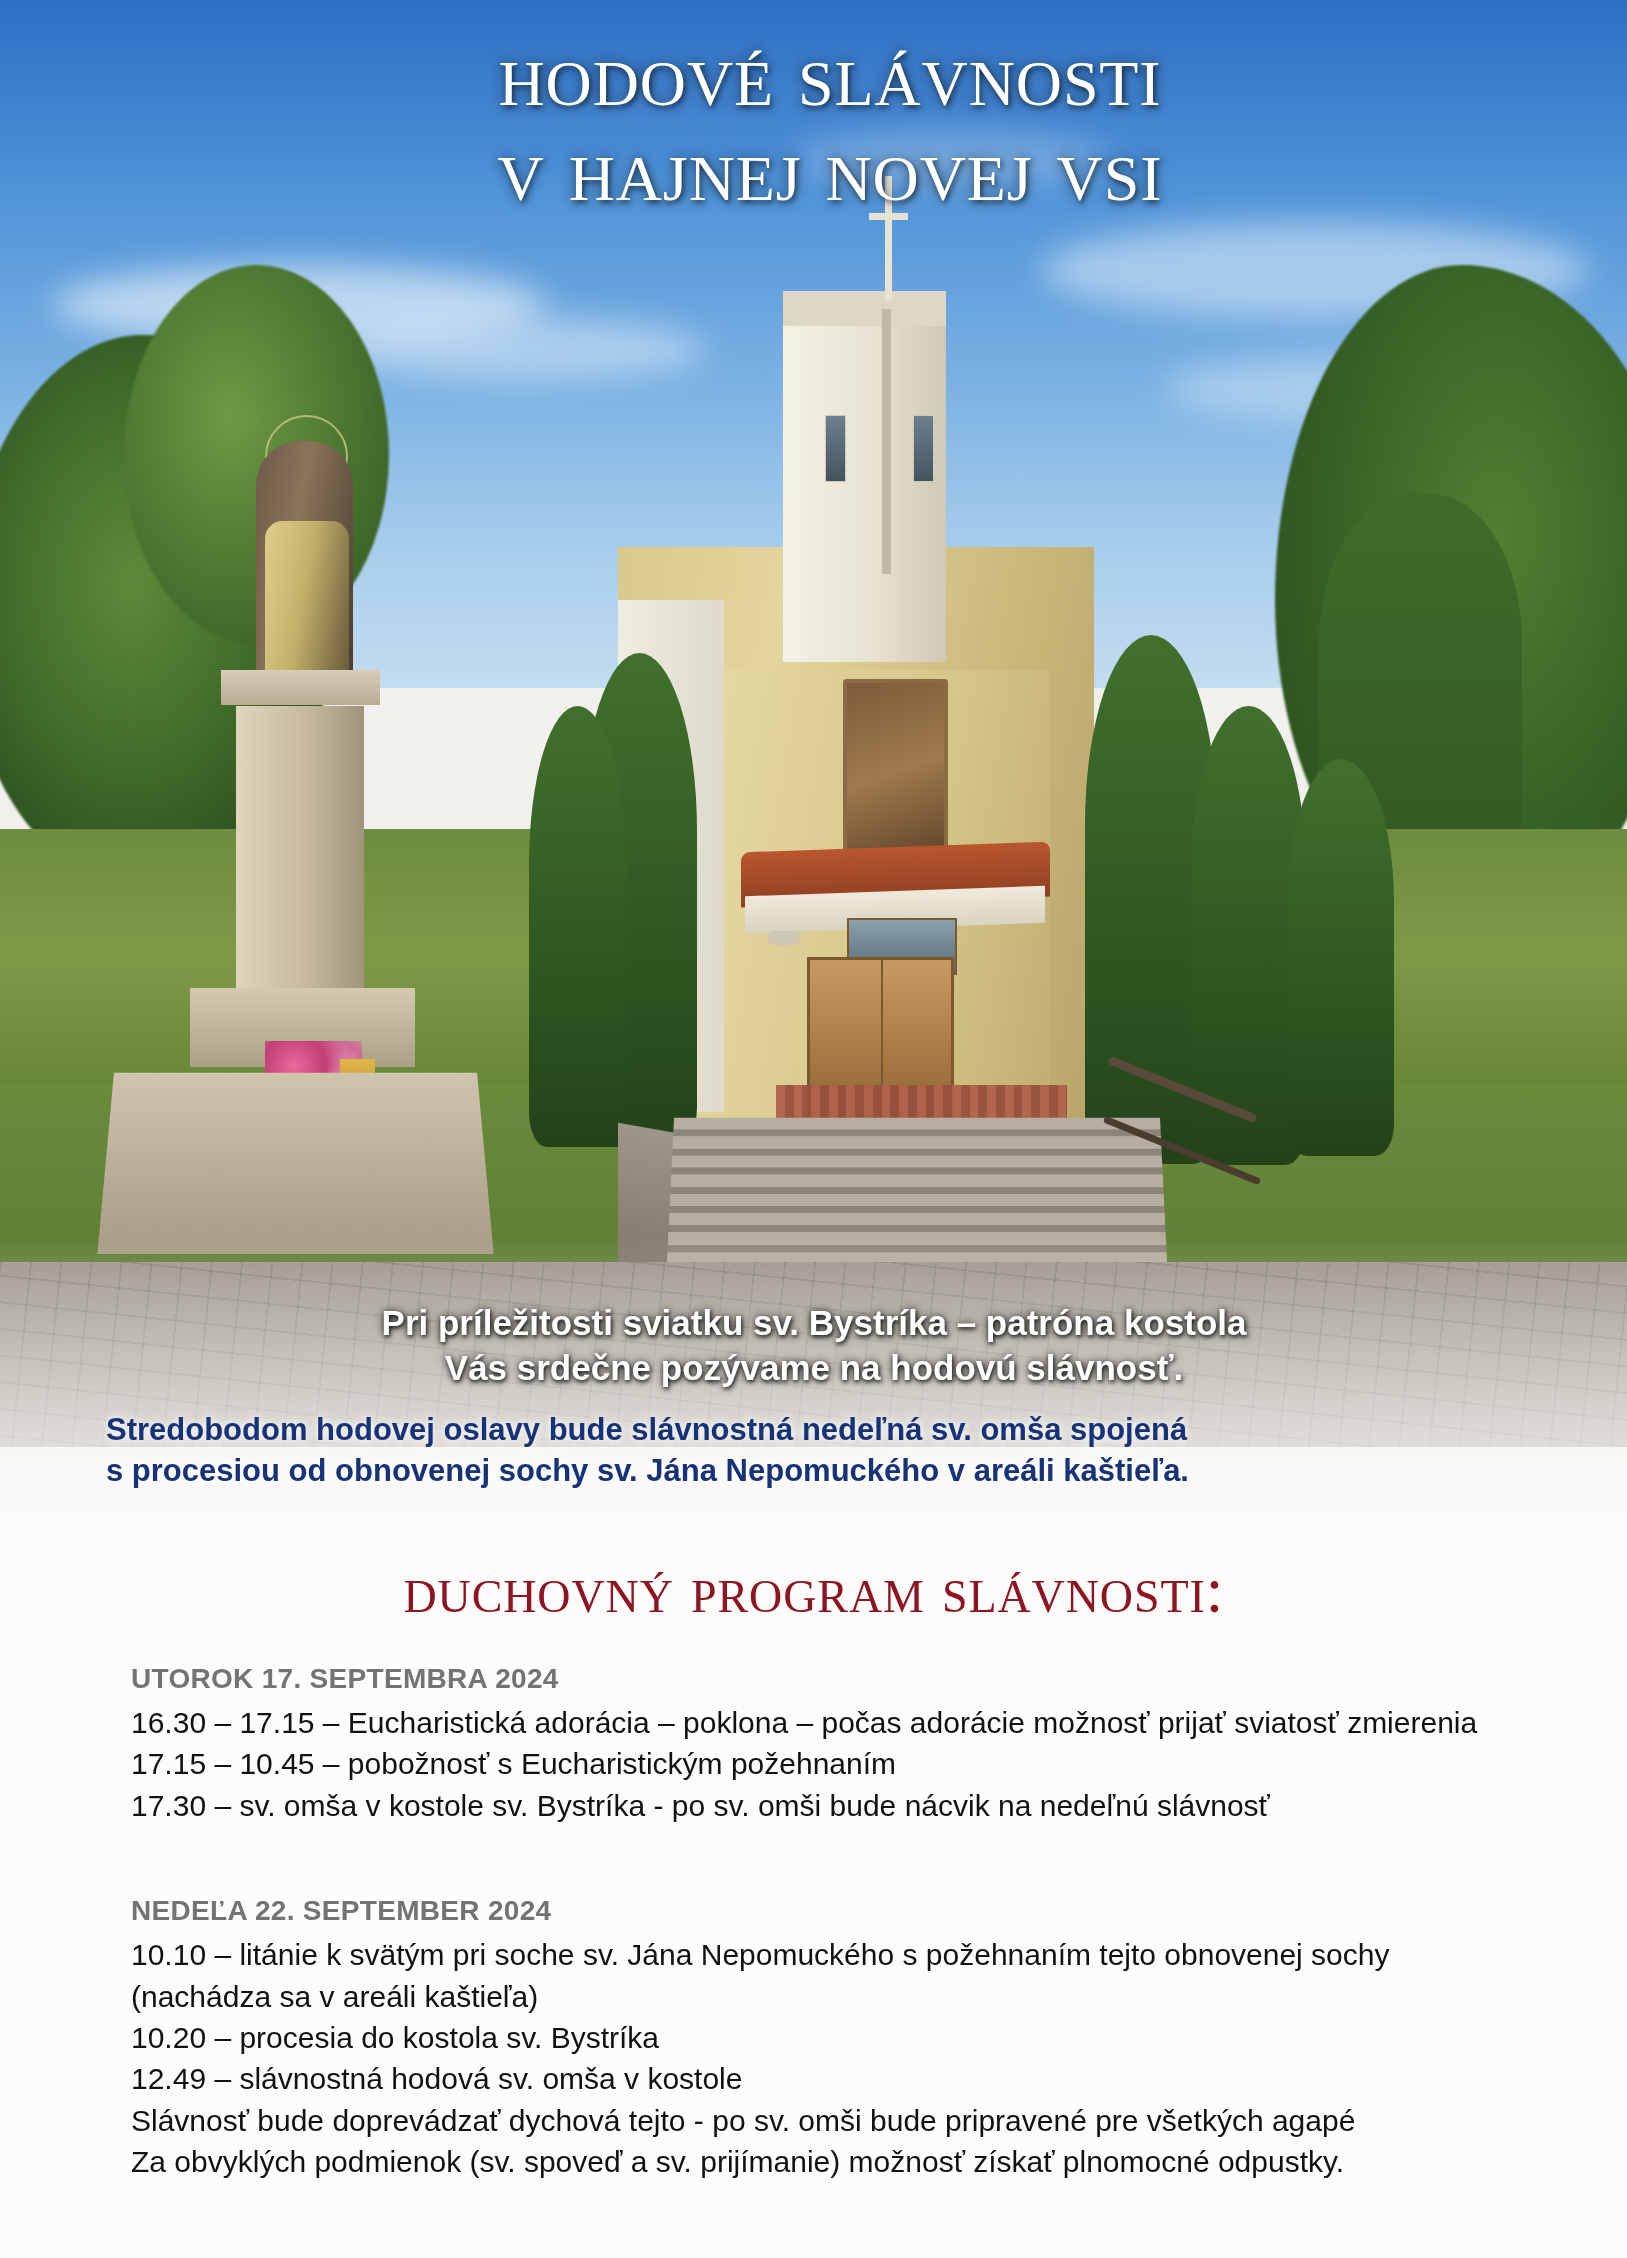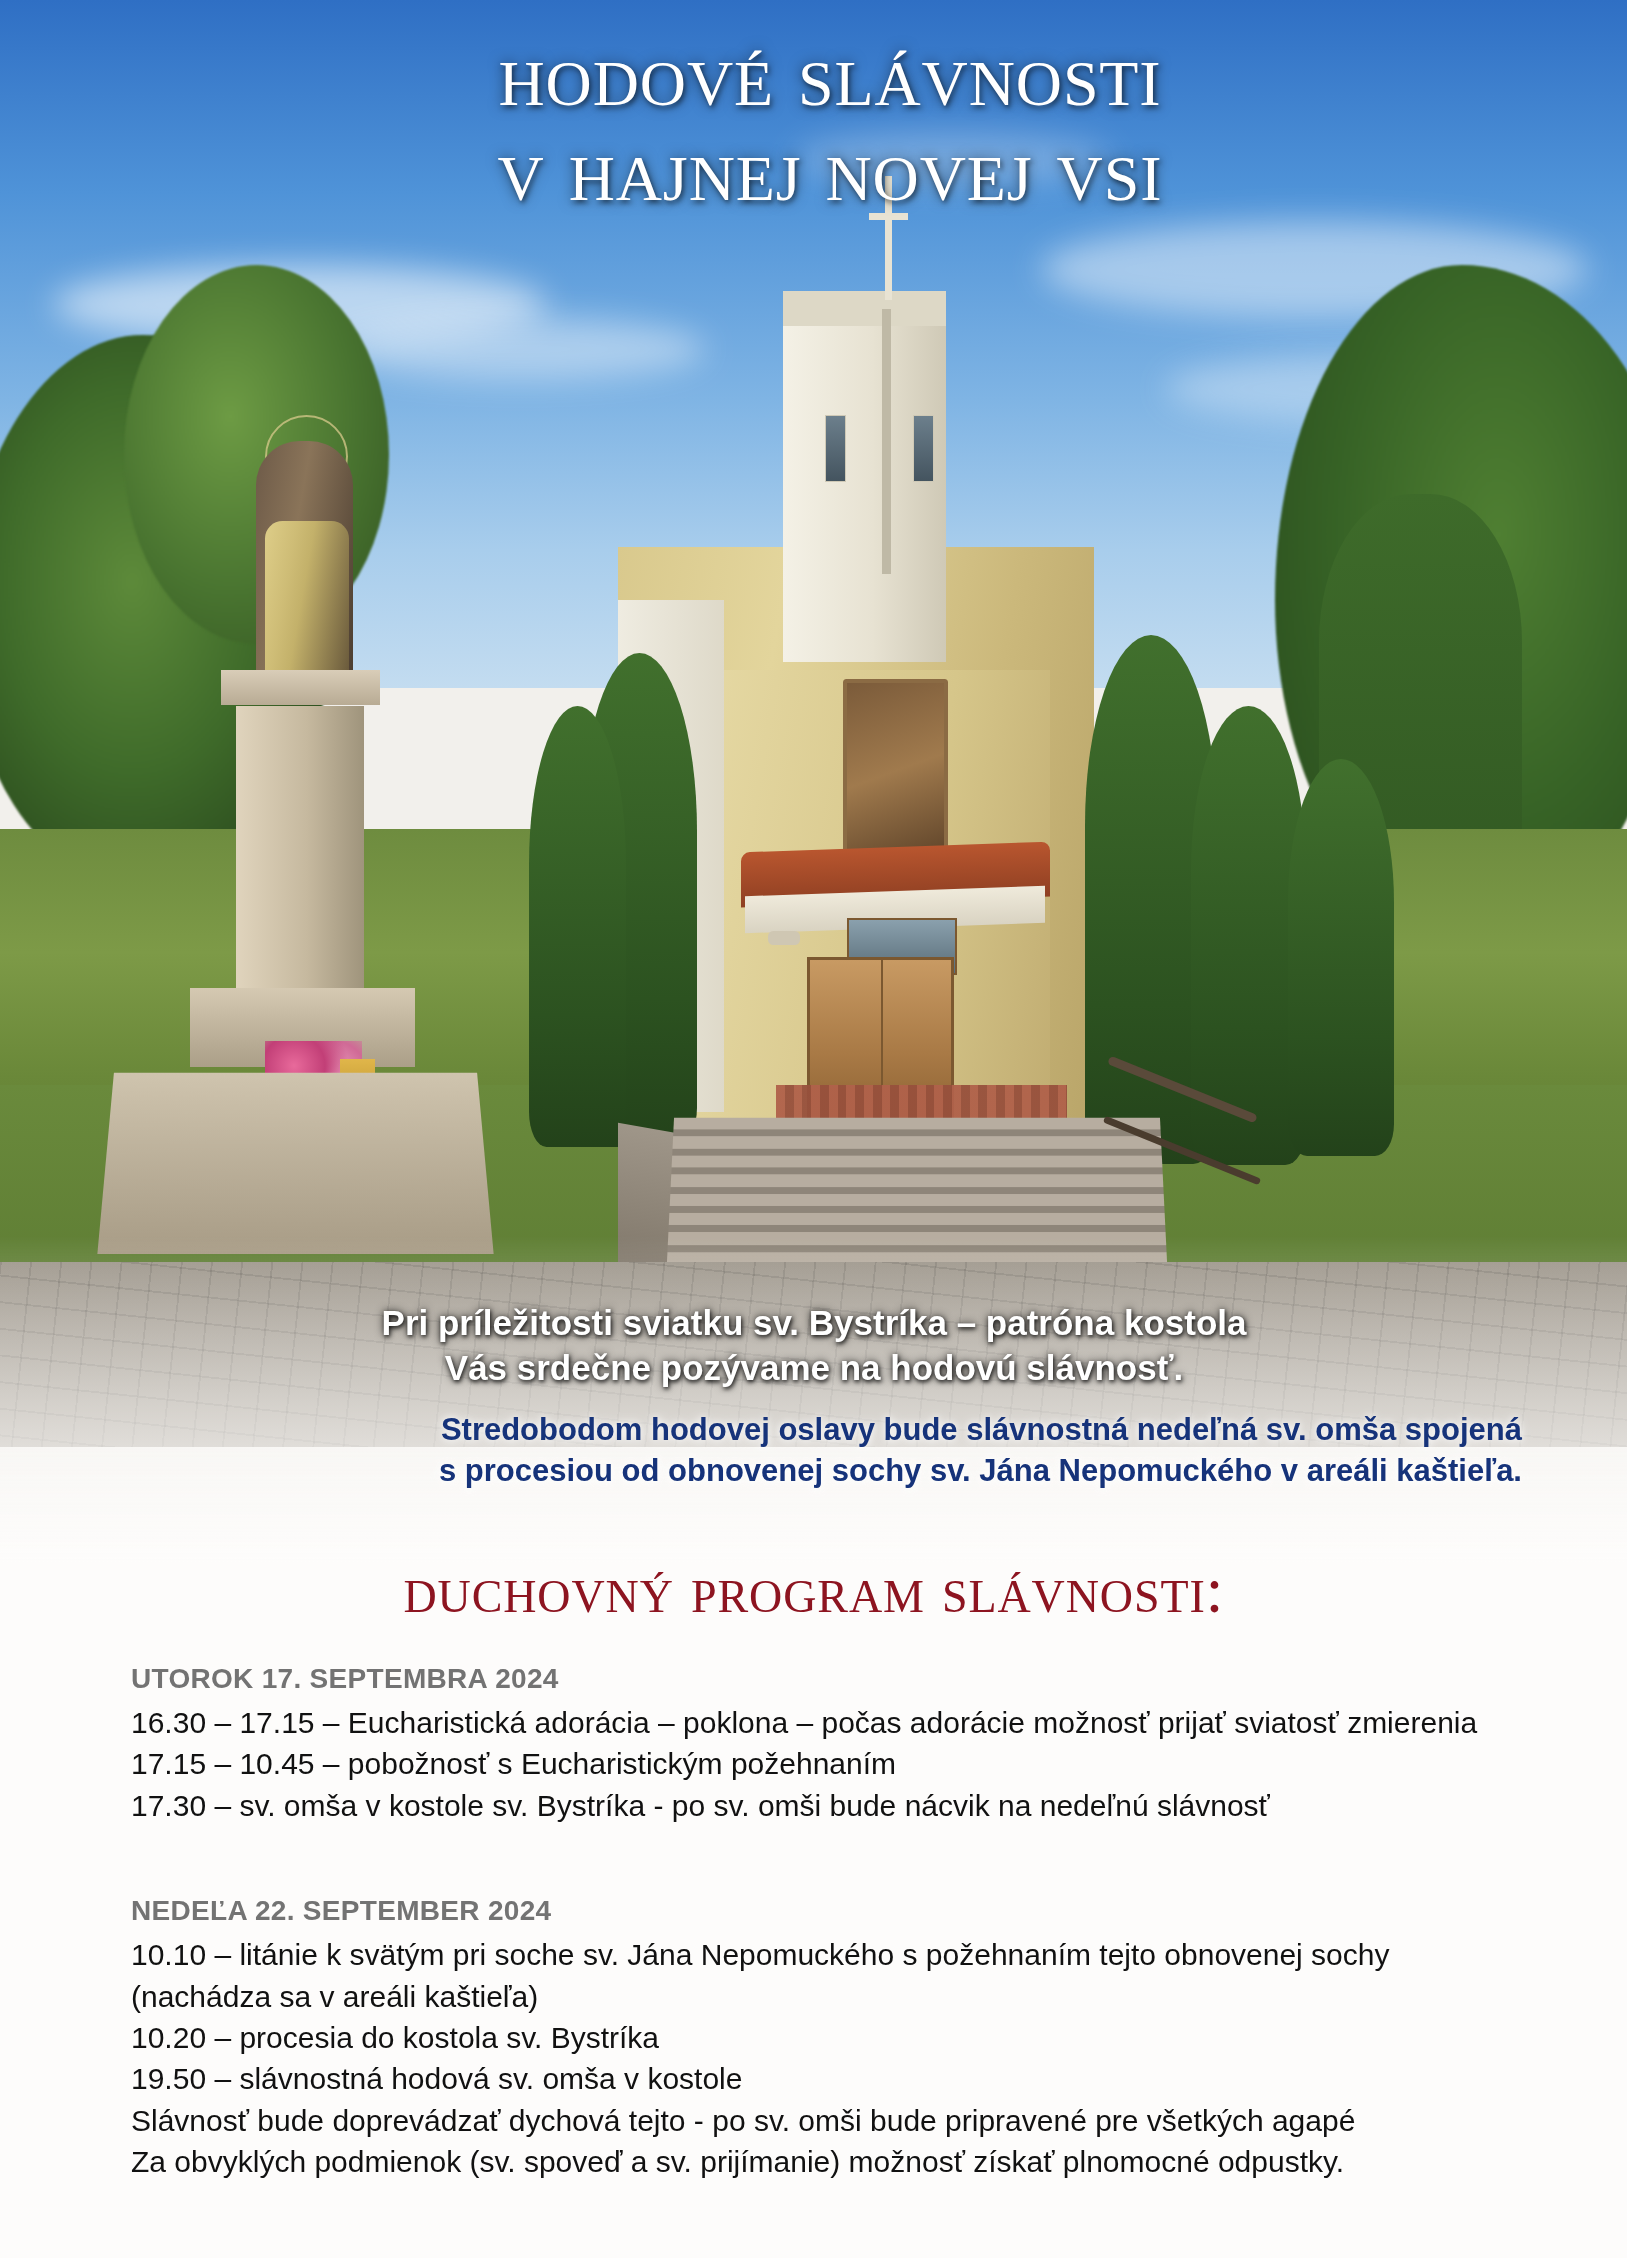--- a/index.html
+++ b/index.html
@@ -292,21 +292,21 @@
     color: #ffffff;
     font-size: 35px;
     font-weight: bold;
     line-height: 1.28;
     text-shadow: 0 0 8.8px rgba(0,0,0,0.75), 0.9px 1.8px 4.4px rgba(0,0,0,0.8);
     padding: 0 79px;
     box-sizing: border-box;
   }
   .subinvite {
     position: absolute; left: 0; top: 1410px; width: 1628px;
-    text-align: right;
+    text-align: left;
     color: #16337a;
     font-size: 31px;
     font-weight: bold;
     line-height: 1.32;
     text-shadow: 0 0 7px rgba(255,255,255,0.85), 0 0 12.4px rgba(255,255,255,0.7);
     padding: 0 106px;
     box-sizing: border-box;
   }
 
   .program-heading {
@@ -428,20 +428,20 @@
       <div class="prog-line">16.30 – 17.15 – Eucharistická adorácia – poklona – počas adorácie možnosť prijať sviatosť zmierenia</div>
       <div class="prog-line">17.15 – 10.45 – pobožnosť s Eucharistickým požehnaním</div>
       <div class="prog-line">17.30 – sv. omša v kostole sv. Bystríka - po sv. omši bude nácvik na nedeľnú slávnosť</div>
     </div>
 
     <div>
       <div class="section-date second">NEDEĽA 22. SEPTEMBER 2024</div>
       <div class="prog-line">10.10 – litánie k svätým pri soche sv. Jána Nepomuckého s požehnaním tejto obnovenej sochy</div>
       <div class="prog-line">(nachádza sa v areáli kaštieľa)</div>
       <div class="prog-line">10.20 – procesia do kostola sv. Bystríka</div>
-      <div class="prog-line">19.50 – slávnostná hodová sv. omša v kostole</div>
+      <div class="prog-line">12.49 – slávnostná hodová sv. omša v kostole</div>
       <div class="prog-line">Slávnosť bude doprevádzať dychová tejto - po sv. omši bude pripravené pre všetkých agapé</div>
       <div class="prog-line">Za obvyklých podmienok (sv. spoveď a sv. prijímanie) možnosť získať plnomocné odpustky.</div>
     </div>
   </div>
 
 </div>
 
 
 </body></html>

